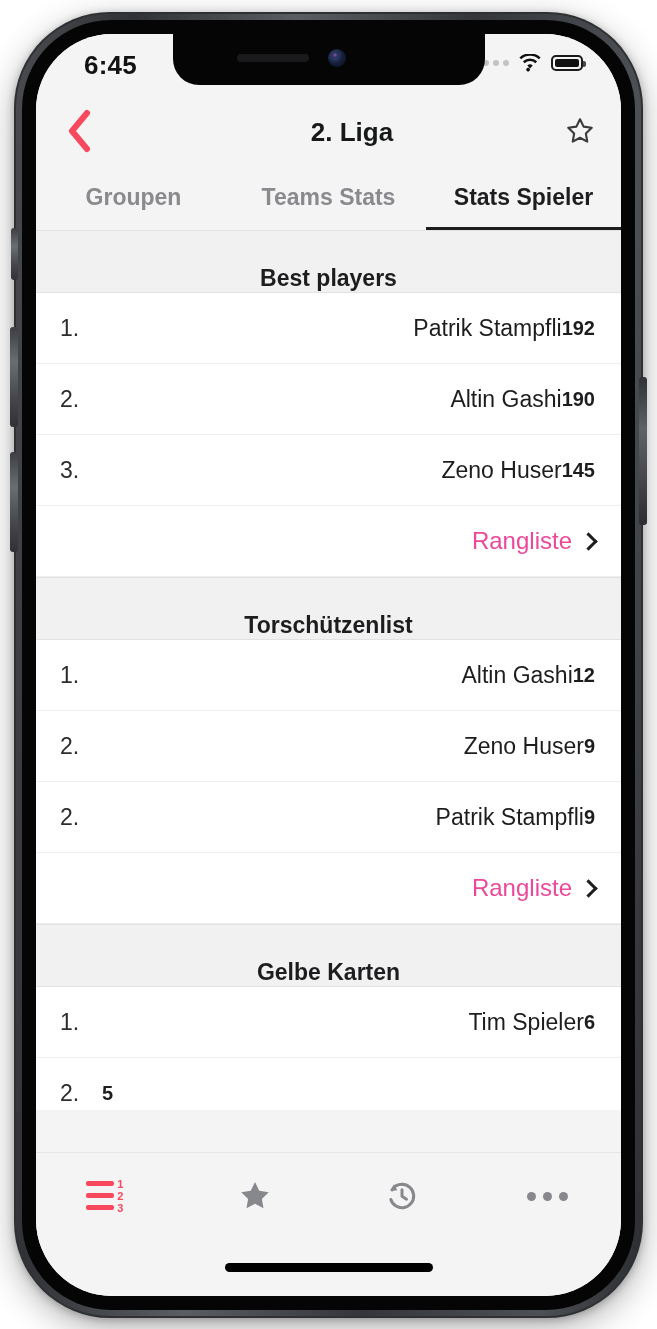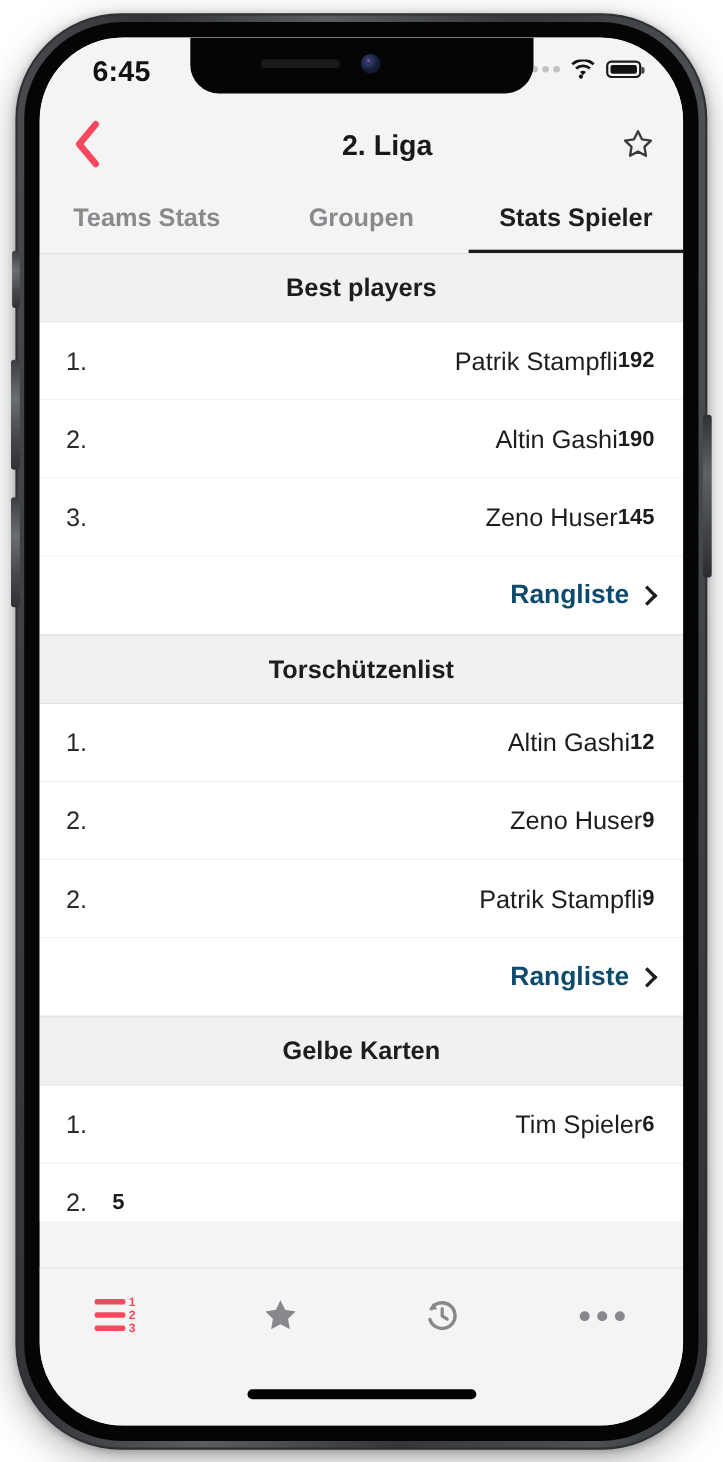--- a/index.html
+++ b/index.html
@@ -239,21 +239,21 @@
     background: #ffffff;
     height: 880px;
     overflow: hidden;
   }
   .section-header {
     height: 63px;
     background: #f1f1f1;
     border-top: 1px solid #e2e2e2;
     border-bottom: 1px solid #e2e2e2;
     display: flex;
-    align-items: center;
+    align-items: flex-end;
     justify-content: center;
     font-size: 23px;
     font-weight: bold;
     color: #1d1d1f;
   }
   .row {
     height: 71px;
     background: #ffffff;
     display: flex;
     align-items: center;
@@ -282,22 +282,22 @@
     display: flex;
     align-items: center;
     justify-content: flex-end;
     padding: 0 26px;
     border-bottom: 1px solid #eeeeee;
     cursor: pointer;
     gap: 10px;
   }
   .row-more .label {
     font-size: 24px;
-    font-weight: bold;
-    color: #0c4a6e;
+    font-weight: normal;
+    color: #ec4899;
   }
   .chev-right {
     display: block;
     width: 13px;
     height: 13px;
     border-right: 3px solid #1d1d1f;
     border-top: 3px solid #1d1d1f;
     transform: rotate(45deg);
   }
 
@@ -417,24 +417,24 @@
       <div class="nav-title">2. Liga</div>
       <div class="nav-star">
         <svg width="30" height="30" viewBox="0 0 24 24">
           <path d="M12 2.6l2.9 5.9 6.5.95-4.7 4.6 1.1 6.45L12 17.45 6.2 20.5l1.1-6.45L2.6 9.45l6.5-.95z" fill="none" stroke="#3a3a3c" stroke-width="1.7" stroke-linejoin="round"></path>
         </svg>
       </div>
     </div>
 
     <div class="tabs">
       <div class="tab">
+        <span>Groupen</span>
+      </div>
+      <div class="tab">
         <span>Teams Stats</span>
-      </div>
-      <div class="tab">
-        <span>Groupen</span>
       </div>
       <div class="tab active">
         <span>Stats Spieler</span>
       </div>
     </div>
 
     <div class="content">
 
       <div class="section-header">
         <span>Best players</span>

